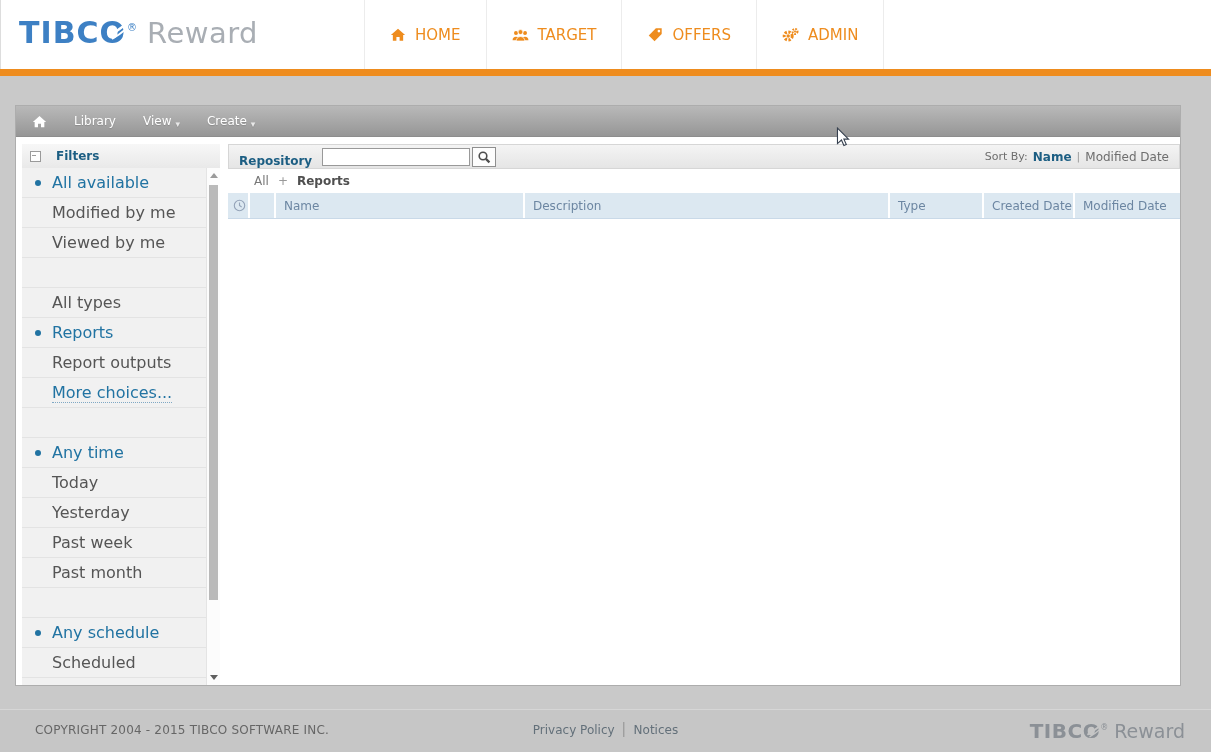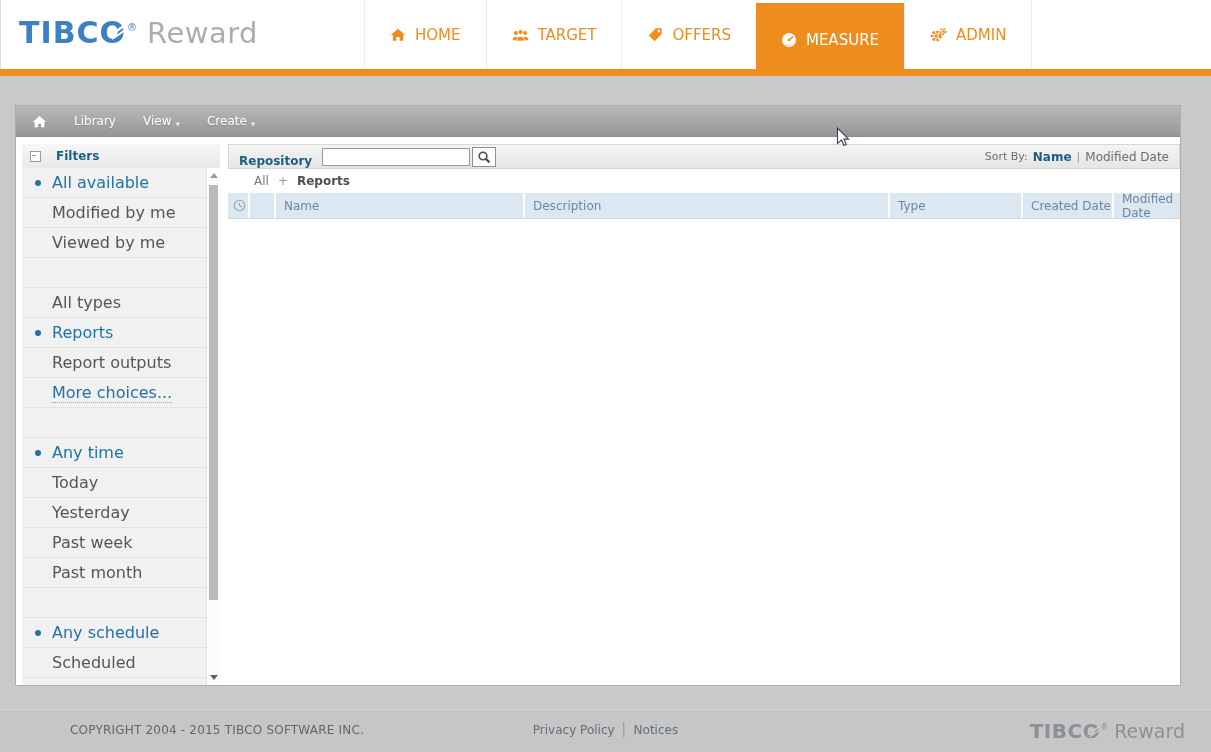--- a/index.html
+++ b/index.html
@@ -62,28 +62,28 @@
   .crumb-all{color:#777;cursor:pointer;}
   .crumb-plus{color:#999;}
   .crumb-cur{color:#4f4f4f;font-weight:bold;}
   .thead{height:25px;background:#dce8f1;border-bottom:1px solid #c9d9e8;display:flex;}
   .th{box-sizing:border-box;border-right:2px solid #fff;display:flex;align-items:center;padding-left:8px;font-size:12px;color:#6c86a2;cursor:pointer;}
   .th:last-child{border-right:none;}
   .th.c-clock{width:22px;padding-left:5px;}
   .th.c-blank{width:26px;}
   .th.c-name{width:249px;}
   .th.c-desc{width:365px;}
-  .th.c-type{width:133px;}
+  .th.c-type{width:94px;}
   .th.c-created{width:91px;}
   .th.c-modified{flex:1;}
   .tbody{position:absolute;left:0;right:0;top:84px;bottom:0;background:#fff;}
 
   
   .footer{position:absolute;left:0;bottom:0;width:1211px;height:42px;background:#c6c6c6;border-top:1px solid #d6d6d6;}
-  .copyright{position:absolute;left:35px;top:13px;font-size:12px;color:#666;letter-spacing:0.2px;margin-left:35px;}
+  .copyright{position:absolute;left:35px;top:13px;font-size:12px;color:#666;letter-spacing:0.2px;}
   .foot-links{position:absolute;left:50%;transform:translateX(-50%);top:12px;display:flex;align-items:center;gap:9px;font-size:12px;color:#63707a;}
   .foot-link{cursor:pointer;}
   .foot-sep{width:1px;height:15px;background:#8f8f8f;}
   .foot-brand{position:absolute;right:26px;top:9px;display:flex;align-items:baseline;color:#8b9096;}
   .foot-brand .f-tibco{font-size:20px;font-weight:bold;letter-spacing:0.5px;position:relative;}
   .foot-brand .f-swirl{position:absolute;right:0;top:6px;}
   .foot-brand .f-reg{font-size:8px;position:relative;top:-8px;}
   .foot-brand .f-reward{font-size:19px;margin-left:6px;}
 
   .cursor{position:absolute;left:836px;top:127px;z-index:9;}
@@ -117,29 +117,20 @@
           <path d="M4.4 13.4 a4.6 4.8 0 0 1 9.2 0 Z" fill="currentColor" stroke="#ffffff" stroke-width="0.8"></path>
         </svg>
       <span>TARGET</span>
     </div>
     <div class="tab">
       <svg class="nav-ic" width="16" height="16" viewBox="0 0 18 18">
           <path d="M10 1.5 H16.5 V8 L8.5 16 L2 9.5 Z" fill="currentColor"></path>
           <circle cx="13.4" cy="4.6" r="1.5" fill="#ffffff"></circle>
         </svg>
       <span>OFFERS</span>
-    </div>
-    <div class="tab active">
-      <svg class="nav-ic" width="16" height="16" viewBox="0 0 16 16">
-          <circle cx="8" cy="8" r="7" fill="#ffffff"></circle>
-          <path d="M8 8 L12 4.6" stroke="#ee8c1e" stroke-width="1.6" fill="none"></path>
-          <circle cx="8" cy="8" r="1.3" fill="#ee8c1e"></circle>
-          <path d="M3 12.5 a7 7 0 0 0 10 0 Z" fill="#ee8c1e" opacity="0.25"></path>
-        </svg>
-      <span>MEASURE</span>
     </div>
     <div class="tab">
       <svg class="nav-ic" width="17" height="16" viewBox="0 0 17 16">
           <circle cx="6.2" cy="9" r="4" fill="none" stroke="currentColor" stroke-width="3" stroke-dasharray="2.2 1.5"></circle>
           <circle cx="6.2" cy="9" r="1.7" fill="currentColor"></circle>
           <circle cx="13" cy="4.4" r="2.4" fill="none" stroke="currentColor" stroke-width="2.2" stroke-dasharray="1.5 1.1"></circle>
           <circle cx="13" cy="4.4" r="1" fill="currentColor"></circle>
         </svg>
       <span>ADMIN</span>
     </div>

